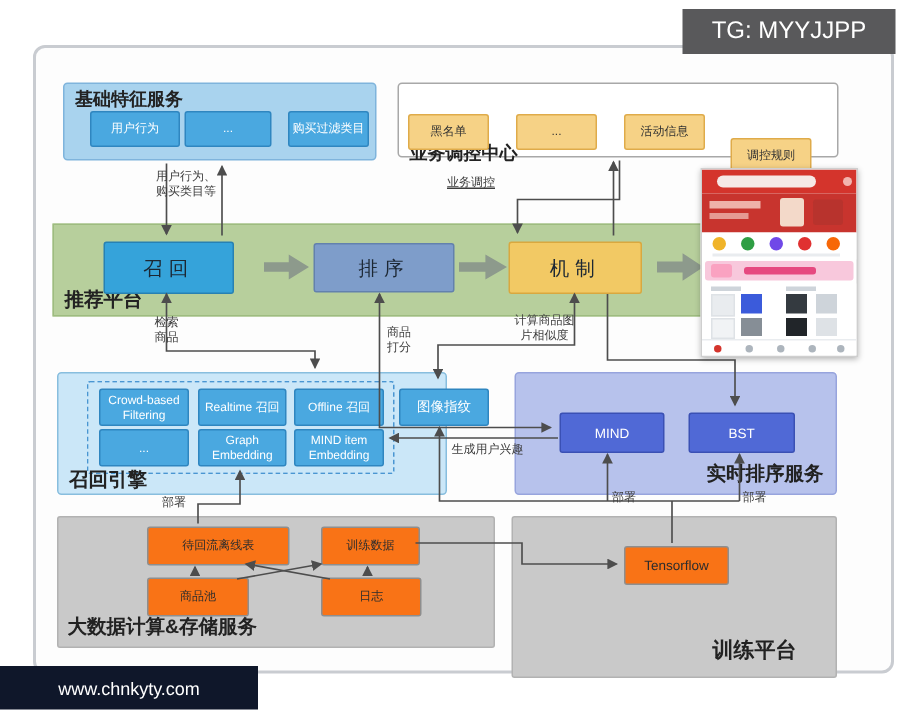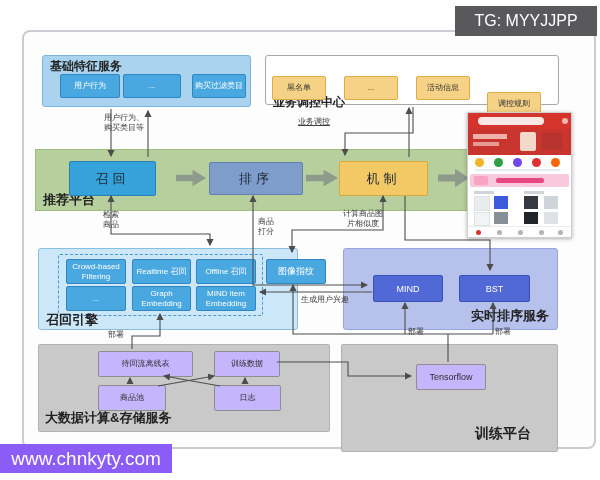--- a/index.html
+++ b/index.html
@@ -6,21 +6,21 @@
     font-family:"Liberation Sans","DejaVu Sans",sans-serif;}
   .stage{position:relative;width:600px;height:480px;background:#fff;}
   .card{position:absolute;left:22px;top:30px;width:570px;height:415px;background:#fdfdfd;
     border:2px solid #c9ccd1;border-radius:8px;}
   .abs{position:absolute;}
   .panel-title{font-weight:bold;color:#222;}
   .small-box{display:flex;align-items:center;justify-content:center;text-align:center;
     font-size:8px;line-height:1.15;}
   .blue-box{background:#4aa8e0;border:1px solid #2f86c0;color:#fff;border-radius:2px;}
   .yellow-box{background:#f6d286;border:1px solid #dfab4a;color:#333;border-radius:2px;}
-  .gray-box{background:#c4b5fd;border:1px solid #8e8e8e;color:#2d2d2d;border-radius:2px;}
+  .gray-box{background:#f97316;border:1px solid #8e8e8e;color:#2d2d2d;border-radius:2px;}
   .stage-box{display:flex;align-items:center;justify-content:center;font-weight:normal;
     font-size:13px;color:#1c2733;letter-spacing:4px;border-radius:2px;}
   .model-box{background:#5069d6;border:1px solid #3a50b4;color:#fff;border-radius:2px;
     display:flex;align-items:center;justify-content:center;font-size:9px;}
   .barrow{position:absolute;background:#8d9a8c;
     clip-path:polygon(0 32%,55% 32%,55% 4%,100% 50%,55% 96%,55% 68%,0 68%);}
   .edge-label{position:absolute;font-size:8px;color:#3d3d3d;line-height:1.25;z-index:7;}
   svg.wires{position:absolute;left:0;top:0;z-index:5;pointer-events:none;}
   .panel{box-sizing:border-box;}
   .dashed{border:1px dashed #4a96d2;border-radius:2px;}
@@ -180,15 +180,15 @@
       <span class="dot" style="position:absolute;left:8px;top:3px;width:5px;height:5px;background:#d4342c;"></span>
       <span class="dot" style="position:absolute;left:29px;top:3px;width:5px;height:5px;background:#adb5bd;"></span>
       <span class="dot" style="position:absolute;left:50px;top:3px;width:5px;height:5px;background:#adb5bd;"></span>
       <span class="dot" style="position:absolute;left:71px;top:3px;width:5px;height:5px;background:#adb5bd;"></span>
       <span class="dot" style="position:absolute;left:90px;top:3px;width:5px;height:5px;background:#adb5bd;"></span>
     </div>
   </div>
 
   <div class="abs" style="left:455px;top:6px;width:142px;height:30px;background:#59595b;color:#fff;font-size:16px;
               display:flex;align-items:center;justify-content:center;z-index:9;">TG: MYYJJPP</div>
-  <div class="abs" style="left:0;top:444px;width:172px;height:29px;background:#8b5cf6;color:#fff;font-size:19px;
+  <div class="abs" style="left:0;top:444px;width:172px;height:29px;background:#0f172a;color:#fff;font-size:12px;
               display:flex;align-items:center;justify-content:center;z-index:9;">www.chnkyty.com</div>
 </div>
 
 </body></html>

